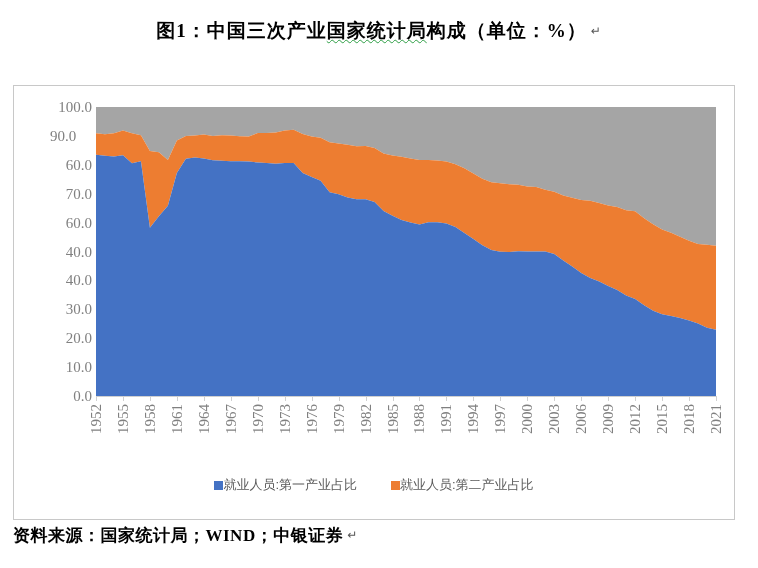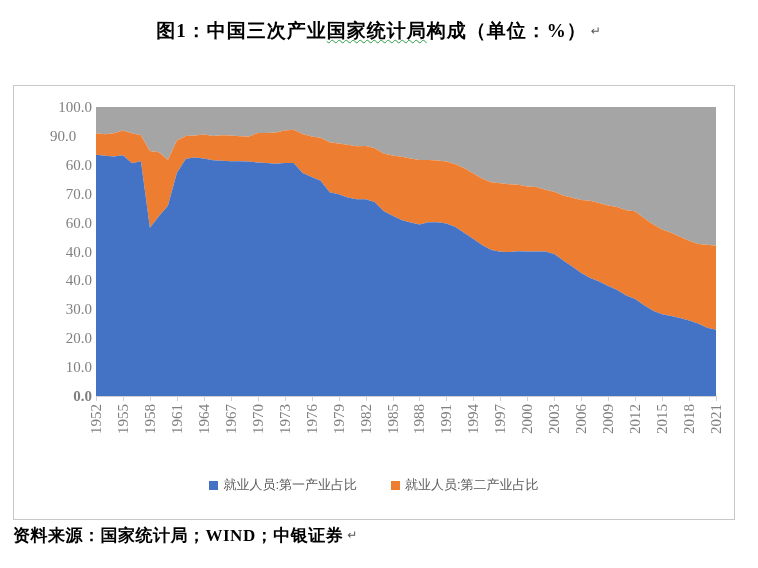--- a/index.html
+++ b/index.html
@@ -139,21 +139,20 @@
     top: 390px;
     width: 720px;
     display: flex;
     justify-content: center;
     align-items: center;
     gap: 34px;
   }
   .legend-item {
     display: flex;
     align-items: center;
-    gap: 5px;
     text-align: right;
   }
   .legend-swatch {
     width: 9px;
     height: 9px;
     flex: 0 0 auto;
   }
   .legend-label {
     font-family: "Liberation Sans", sans-serif;
     font-size: 13px;
@@ -185,21 +184,21 @@
       <div class="y-tick-label" style="top: 0px;">100.0</div>
       <div class="y-tick-label" style="top: 28.9px; text-align: center;">90.0</div>
       <div class="y-tick-label" style="top: 57.8px;">60.0</div>
       <div class="y-tick-label" style="top: 86.7px;">70.0</div>
       <div class="y-tick-label" style="top: 115.6px;">60.0</div>
       <div class="y-tick-label" style="top: 144.5px;">40.0</div>
       <div class="y-tick-label" style="top: 173.4px;">40.0</div>
       <div class="y-tick-label" style="top: 202.3px;">30.0</div>
       <div class="y-tick-label" style="top: 231.2px;">20.0</div>
       <div class="y-tick-label" style="top: 260.1px;">10.0</div>
-      <div class="y-tick-label" style="top: 289px; font-weight: bold;">0.0</div>
+      <div class="y-tick-label" style="top: 289px;">0.0</div>
     </div>
 
   <div id="plot-area">
     <svg id="plot-svg" viewBox="0 0 620 289" preserveAspectRatio="none">
       <polygon id="band-tertiary" fill="#A5A5A5" points="0.00,0.00 8.99,0.00 17.97,0.00 26.96,0.00 35.94,0.00 44.93,0.00 53.91,0.00 62.90,0.00 71.88,0.00 80.87,0.00 89.86,0.00 98.84,0.00 107.83,0.00 116.81,0.00 125.80,0.00 134.78,0.00 143.77,0.00 152.75,0.00 161.74,0.00 170.72,0.00 179.71,0.00 188.70,0.00 197.68,0.00 206.67,0.00 215.65,0.00 224.64,0.00 233.62,0.00 242.61,0.00 251.59,0.00 260.58,0.00 269.57,0.00 278.55,0.00 287.54,0.00 296.52,0.00 305.51,0.00 314.49,0.00 323.48,0.00 332.46,0.00 341.45,0.00 350.43,0.00 359.42,0.00 368.41,0.00 377.39,0.00 386.38,0.00 395.36,0.00 404.35,0.00 413.33,0.00 422.32,0.00 431.30,0.00 440.29,0.00 449.28,0.00 458.26,0.00 467.25,0.00 476.23,0.00 485.22,0.00 494.20,0.00 503.19,0.00 512.17,0.00 521.16,0.00 530.14,0.00 539.13,0.00 548.12,0.00 557.10,0.00 566.09,0.00 575.07,0.00 584.06,0.00 593.04,0.00 602.03,0.00 611.01,0.00 620.00,0.00 620.00,138.72 611.01,137.85 602.03,136.99 593.04,133.81 584.06,129.76 575.07,125.72 566.09,122.54 557.10,117.33 548.12,111.27 539.13,104.33 530.14,103.17 521.16,99.99 512.17,98.55 503.19,95.95 494.20,93.64 485.22,93.06 476.23,90.75 467.25,88.43 458.26,84.68 449.28,82.65 440.29,80.05 431.30,79.47 422.32,77.74 413.33,77.16 404.35,76.30 395.36,75.14 386.38,71.67 377.39,66.47 368.41,61.27 359.42,57.22 350.43,54.62 341.45,53.47 332.46,52.89 323.48,52.89 314.49,51.44 305.51,49.71 296.52,48.55 287.54,46.53 278.55,41.04 269.57,39.02 260.58,39.30 251.59,37.86 242.61,36.41 233.62,35.26 224.64,30.63 215.65,29.48 206.67,26.88 197.68,22.83 188.70,23.41 179.71,25.43 170.72,26.01 161.74,26.01 152.75,29.48 143.77,29.19 134.78,28.61 125.80,28.32 116.81,28.90 107.83,27.45 98.84,28.61 89.86,28.90 80.87,33.52 71.88,52.89 62.90,45.37 53.91,43.93 44.93,28.32 35.94,26.30 26.96,23.41 17.97,26.30 8.99,27.17 0.00,26.30"></polygon>
       <polygon id="band-secondary" fill="#ED7D31" points="0.00,26.30 8.99,27.17 17.97,26.30 26.96,23.41 35.94,26.30 44.93,28.32 53.91,43.93 62.90,45.37 71.88,52.89 80.87,33.52 89.86,28.90 98.84,28.61 107.83,27.45 116.81,28.90 125.80,28.32 134.78,28.61 143.77,29.19 152.75,29.48 161.74,26.01 170.72,26.01 179.71,25.43 188.70,23.41 197.68,22.83 206.67,26.88 215.65,29.48 224.64,30.63 233.62,35.26 242.61,36.41 251.59,37.86 260.58,39.30 269.57,39.02 278.55,41.04 287.54,46.53 296.52,48.55 305.51,49.71 314.49,51.44 323.48,52.89 332.46,52.89 341.45,53.47 350.43,54.62 359.42,57.22 368.41,61.27 377.39,66.47 386.38,71.67 395.36,75.14 404.35,76.30 413.33,77.16 422.32,77.74 431.30,79.47 440.29,80.05 449.28,82.65 458.26,84.68 467.25,88.43 476.23,90.75 485.22,93.06 494.20,93.64 503.19,95.95 512.17,98.55 521.16,99.99 530.14,103.17 539.13,104.33 548.12,111.27 557.10,117.33 566.09,122.54 575.07,125.72 584.06,129.76 593.04,133.81 602.03,136.99 611.01,137.85 620.00,138.72 620.00,222.82 611.01,220.80 602.03,216.46 593.04,213.57 584.06,210.97 575.07,208.95 566.09,207.21 557.10,203.75 548.12,198.25 539.13,191.90 530.14,188.43 521.16,182.94 512.17,178.89 503.19,174.56 494.20,171.09 485.22,165.89 476.23,159.53 467.25,153.46 458.26,147.10 449.28,144.50 440.29,144.50 431.30,144.50 422.32,144.21 413.33,145.08 404.35,144.79 395.36,143.06 386.38,138.14 377.39,132.07 368.41,126.00 359.42,119.94 350.43,116.47 341.45,115.31 332.46,115.31 323.48,117.62 314.49,115.60 305.51,113.00 296.52,108.66 287.54,104.04 278.55,95.08 269.57,92.19 260.58,92.19 251.59,90.46 242.61,87.28 233.62,85.26 224.64,73.69 215.65,69.94 206.67,65.89 197.68,56.07 188.70,56.07 179.71,56.64 170.72,56.07 161.74,55.49 152.75,54.62 143.77,54.33 134.78,54.33 125.80,53.75 116.81,53.18 107.83,51.44 98.84,50.58 89.86,51.73 80.87,65.89 71.88,98.84 62.90,109.24 53.91,120.80 44.93,54.33 35.94,56.35 26.96,48.26 17.97,49.42 8.99,48.84 0.00,47.69"></polygon>
       <polygon id="band-primary" fill="#4472C4" points="0.00,47.69 8.99,48.84 17.97,49.42 26.96,48.26 35.94,56.35 44.93,54.33 53.91,120.80 62.90,109.24 71.88,98.84 80.87,65.89 89.86,51.73 98.84,50.58 107.83,51.44 116.81,53.18 125.80,53.75 134.78,54.33 143.77,54.33 152.75,54.62 161.74,55.49 170.72,56.07 179.71,56.64 188.70,56.07 197.68,56.07 206.67,65.89 215.65,69.94 224.64,73.69 233.62,85.26 242.61,87.28 251.59,90.46 260.58,92.19 269.57,92.19 278.55,95.08 287.54,104.04 296.52,108.66 305.51,113.00 314.49,115.60 323.48,117.62 332.46,115.31 341.45,115.31 350.43,116.47 359.42,119.94 368.41,126.00 377.39,132.07 386.38,138.14 395.36,143.06 404.35,144.79 413.33,145.08 422.32,144.21 431.30,144.50 440.29,144.50 449.28,144.50 458.26,147.10 467.25,153.46 476.23,159.53 485.22,165.89 494.20,171.09 503.19,174.56 512.17,178.89 521.16,182.94 530.14,188.43 539.13,191.90 548.12,198.25 557.10,203.75 566.09,207.21 575.07,208.95 584.06,210.97 593.04,213.57 602.03,216.46 611.01,220.80 620.00,222.82 620.00,289.00 611.01,289.00 602.03,289.00 593.04,289.00 584.06,289.00 575.07,289.00 566.09,289.00 557.10,289.00 548.12,289.00 539.13,289.00 530.14,289.00 521.16,289.00 512.17,289.00 503.19,289.00 494.20,289.00 485.22,289.00 476.23,289.00 467.25,289.00 458.26,289.00 449.28,289.00 440.29,289.00 431.30,289.00 422.32,289.00 413.33,289.00 404.35,289.00 395.36,289.00 386.38,289.00 377.39,289.00 368.41,289.00 359.42,289.00 350.43,289.00 341.45,289.00 332.46,289.00 323.48,289.00 314.49,289.00 305.51,289.00 296.52,289.00 287.54,289.00 278.55,289.00 269.57,289.00 260.58,289.00 251.59,289.00 242.61,289.00 233.62,289.00 224.64,289.00 215.65,289.00 206.67,289.00 197.68,289.00 188.70,289.00 179.71,289.00 170.72,289.00 161.74,289.00 152.75,289.00 143.77,289.00 134.78,289.00 125.80,289.00 116.81,289.00 107.83,289.00 98.84,289.00 89.86,289.00 80.87,289.00 71.88,289.00 62.90,289.00 53.91,289.00 44.93,289.00 35.94,289.00 26.96,289.00 17.97,289.00 8.99,289.00 0.00,289.00"></polygon>
     </svg>
   </div>
 

